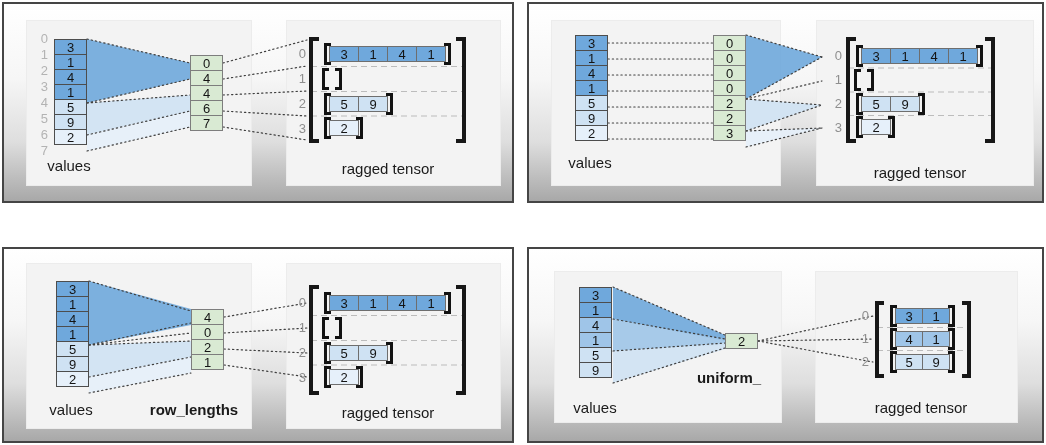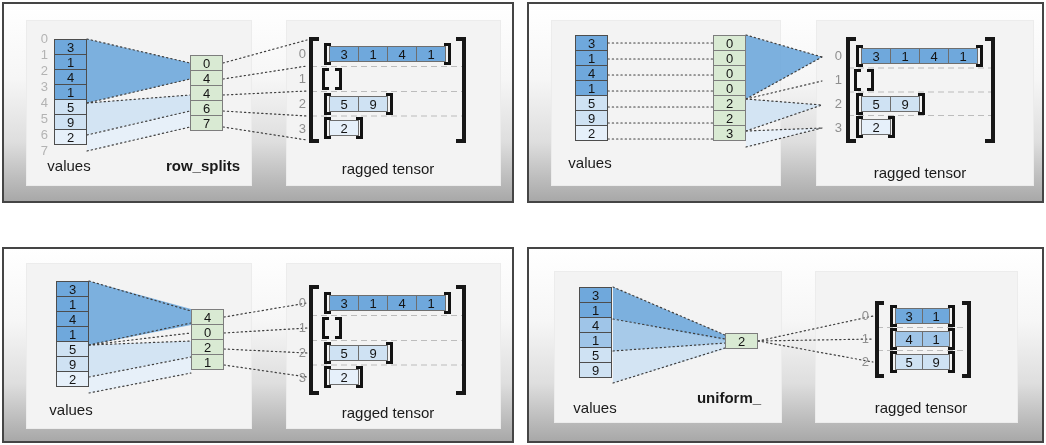--- a/index.html
+++ b/index.html
@@ -91,21 +91,20 @@
         <div class="cell pale">2</div>
       </div>
     <div class="col" style="left:186px;top:51px">
         <div class="cell green">0</div>
         <div class="cell green">4</div>
         <div class="cell green">4</div>
         <div class="cell green">6</div>
         <div class="cell green">7</div>
       </div>
     <div class="caption" style="left:19px;top:153px;width:92px">values</div>
-    <div class="caption bold" style="left:143px;top:153px;width:112px">row_splits</div>
     <div class="ridx" style="left:280px;top:42px;width:22px;--g:9px">
         <div class="">0</div>
         <div class="">1</div>
         <div class="">2</div>
         <div class="">3</div>
       </div>
     <div class="bkt outer-l" style="left:305px;top:33px;height:106px"></div>
     <div class="bkt outer-r" style="left:452px;top:33px;height:106px"></div>
     <div class="trow" style="left:325px;top:42px">
         <div class="tcell dark">3</div>
@@ -249,20 +248,21 @@
         <div class="cell light">9</div>
         <div class="cell pale">2</div>
       </div>
     <div class="col" style="left:187px;top:60px">
         <div class="cell green">4</div>
         <div class="cell green">0</div>
         <div class="cell green">2</div>
         <div class="cell green">1</div>
       </div>
     <div class="caption" style="left:21px;top:152px;width:92px">values</div>
+    <div class="caption bold" style="left:135px;top:152px;width:110px">row_lengths</div>
     <div class="ridx" style="left:280px;top:46px;width:22px;--g:9px">
         <div class="">0</div>
         <div class="">1</div>
         <div class="">2</div>
         <div class="">3</div>
       </div>
     <div class="bkt outer-l" style="left:305px;top:36px;height:110px"></div>
     <div class="bkt outer-r" style="left:452px;top:36px;height:110px"></div>
     <div class="trow" style="left:325px;top:46px">
         <div class="tcell dark">3</div>
@@ -316,21 +316,21 @@
         <div class="cell dark">1</div>
         <div class="cell medium">4</div>
         <div class="cell medium">1</div>
         <div class="cell light">5</div>
         <div class="cell light">9</div>
       </div>
     <div class="col" style="left:196px;top:84px">
         <div class="cell green">2</div>
       </div>
     <div class="caption" style="left:20px;top:150px;width:92px">values</div>
-    <div class="caption bold" style="left:138px;top:140px;width:124px">uniform_</div>
+    <div class="caption bold" style="left:138px;top:120px;width:124px">uniform_</div>
     <div class="ridx" style="left:320px;top:59px;width:20px;--g:7px">
         <div class="">0</div>
         <div class="">1</div>
         <div class="">2</div>
       </div>
     <div class="bkt outer-l" style="left:346px;top:52px;height:77px;width:9px"></div>
     <div class="bkt outer-r" style="left:433px;top:52px;height:77px;width:9px"></div>
     <div class="trow" style="left:366px;top:59px">
         <div class="tcell tcell-sm dark">3</div>
         <div class="tcell tcell-sm dark">1</div>

